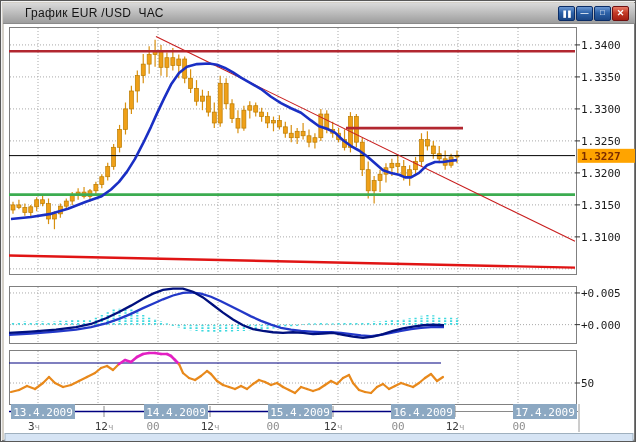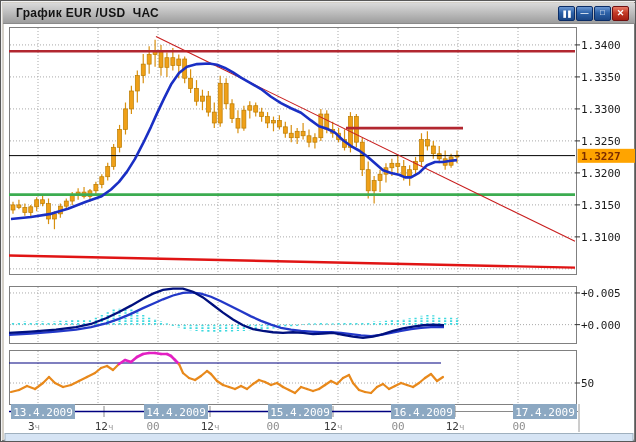--- a/index.html
+++ b/index.html
@@ -4,21 +4,21 @@
 <style>
   html,body{margin:0;padding:0;background:#808080;font-family:"Liberation Sans",sans-serif;}
   #window{position:relative;width:636px;height:442px;background:#D4D0C8;
     border:1px solid #585858;box-sizing:border-box;overflow:hidden;
     box-shadow:inset 1px 1px 0 #f2f2f2, inset -1px -1px 0 #7a7a7a;}
   #content-bg{position:absolute;left:3px;top:22px;width:630px;height:416px;background:#ffffff;}
   #chart-svg{position:absolute;left:0;top:0;width:636px;height:442px;}
   #titlebar{position:absolute;left:2px;top:2px;width:632px;height:20px;
     background:linear-gradient(#d9d9d9 0%,#bcbcbc 50%,#9d9d9d 100%);
     display:flex;align-items:center;border-bottom:1px solid #8a8a8a;}
-  #titlebar .title{font-size:12px;font-weight:bold;color:#141414;padding-left:13px;flex:1 1 auto;
+  #titlebar .title{font-size:12px;font-weight:normal;color:#141414;padding-left:22px;flex:1 1 auto;
     letter-spacing:.3px;white-space:pre;}
   #titlebar .buttons{display:flex;gap:1px;padding-right:6px;}
   .btn{width:17px;height:15px;display:flex;align-items:center;justify-content:center;
     font-size:8px;font-weight:bold;color:#ffffff;border-radius:2px;cursor:default;
     border:1px solid #0A2C66;background:linear-gradient(#6C97D2 0%,#2D62A8 45%,#1B4685 100%);
     box-sizing:border-box;line-height:1;}
   .btn.pause{letter-spacing:-1px;font-size:7px;}
   .btn.close{border:1px solid #701010;background:linear-gradient(#E77A66 0%,#C33A26 45%,#A41E12 100%);font-size:9px;}
   text{font-family:"DejaVu Sans Mono","Liberation Mono",monospace;}
   .legend{font-family:"Liberation Sans",sans-serif;font-weight:bold;font-size:11px;}

